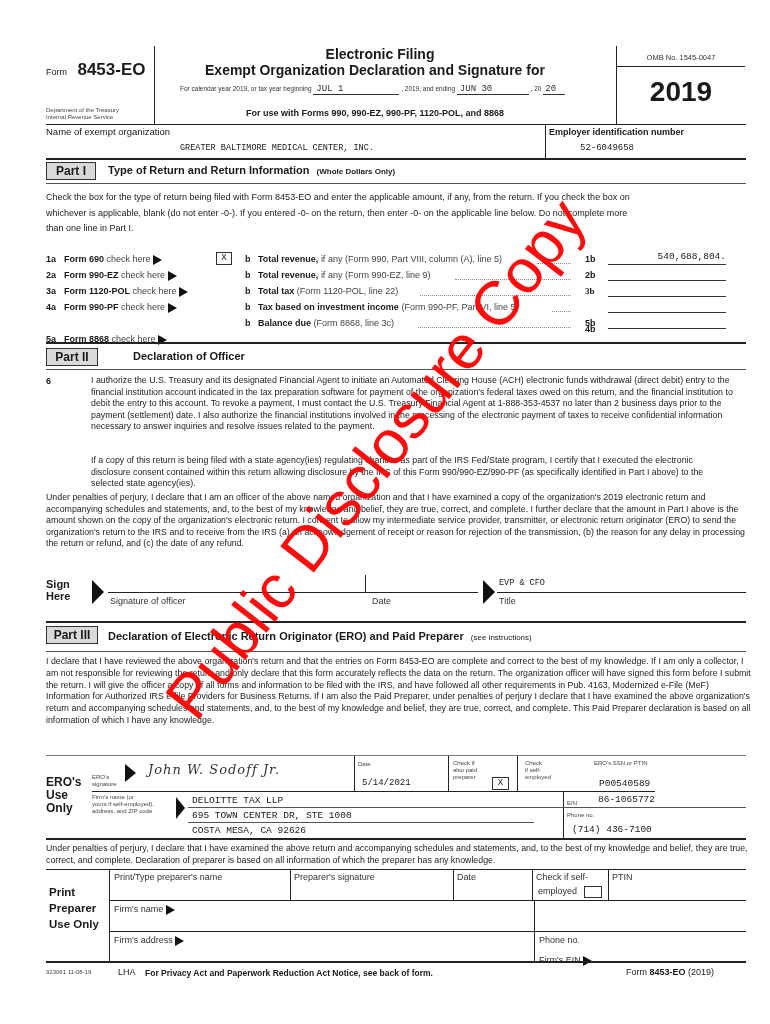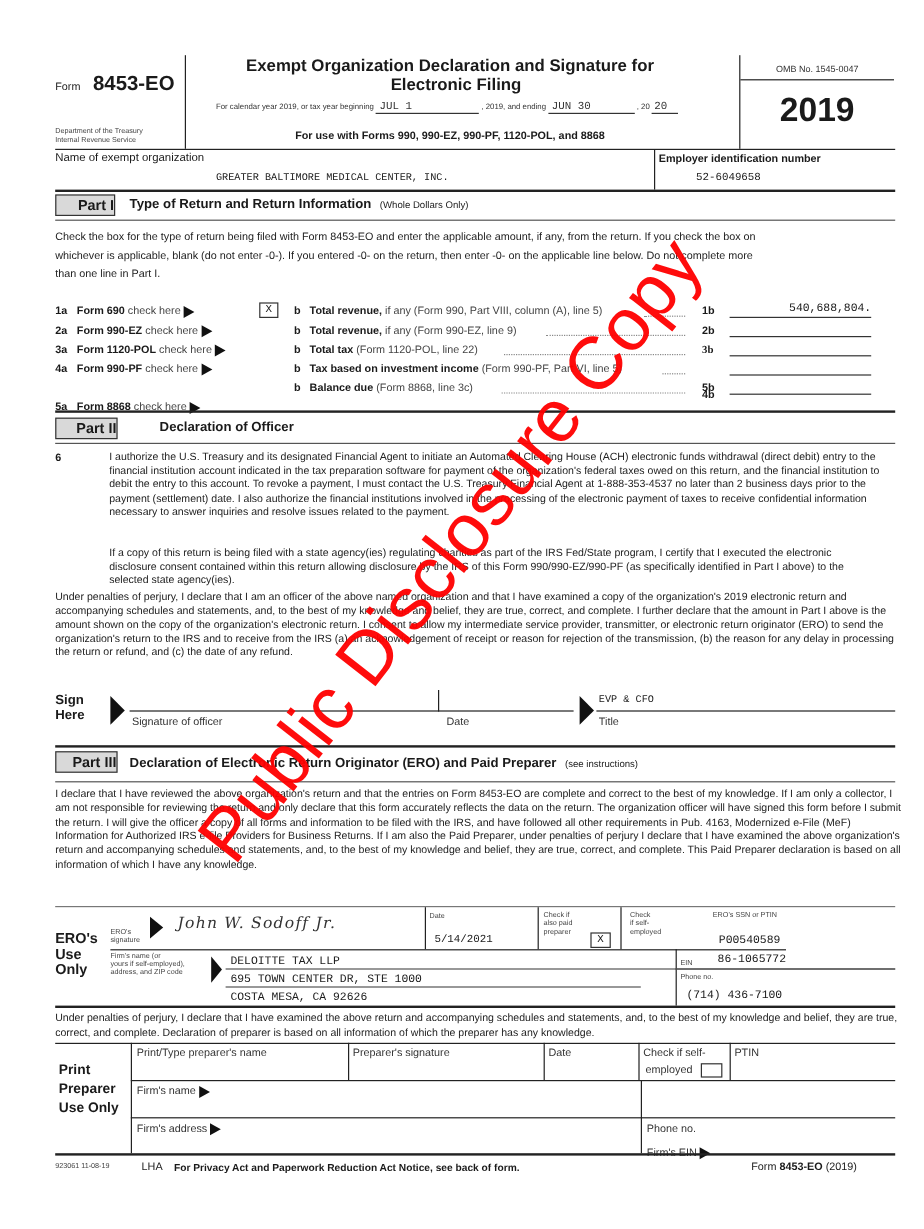--- a/index.html
+++ b/index.html
@@ -5,43 +5,43 @@
   * { box-sizing: border-box; margin: 0; padding: 0; }
   html, body { width: 770px; height: 1024px; background: #ffffff; overflow: hidden; }
   body { position: relative; font-family: "Liberation Sans", sans-serif; color: #1a1a1a; }
   .abs { position: absolute; }
   .mono { font-family: "Liberation Mono", monospace; }
   .hline { position: absolute; background: #222; }
   .vline { position: absolute; background: #222; }
   .bold { font-weight: bold; }
   .tiny { font-size: 6px; }
   .txt9 { font-size: 9px; }
-  .partbox { position: absolute; background: #d9d9d9; border: 1px solid #333; font-weight: bold; font-size: 12px; text-align: right; line-height: 16px; height: 18px; }
+  .partbox { position: absolute; background: #d9d9d9; border: 1px solid #333; font-weight: bold; font-size: 12px; text-align: center; line-height: 16px; height: 18px; }
   .para { position: absolute; font-size: 9.2px; line-height: 12px; color: #222; }
   .dots { position: absolute; border-bottom: 1px dotted #888; height: 0; }
   .arrow { display: inline-block; width: 0; height: 0; border-top: 5px solid transparent; border-bottom: 5px solid transparent; border-left: 9px solid #111; vertical-align: middle; }
   .bigarrow { position: absolute; width: 0; height: 0; border-top: 12px solid transparent; border-bottom: 12px solid transparent; border-left: 12px solid #111; }
   .chk { position: absolute; border: 1px solid #333; font-family: "Liberation Mono", monospace; font-size: 9px; text-align: center; line-height: 11px; height: 13px; width: 16px; }
   .watermark { position: absolute; left: 60px; top: 430px; width: 620px; text-align: center; color: #ff0000; font-size: 62px; font-family: "Liberation Sans", sans-serif; transform: rotate(-52deg); transform-origin: center; white-space: nowrap; opacity: 0.95; pointer-events: none; }
 </style>
 </head>
 <body>
 
 <div class="abs" style="left:46px;top:60px;">
   <span class="txt9" style="font-size:9px;">Form</span>
   <span class="bold" style="font-size:17px;margin-left:6px;">8453-EO</span>
 </div>
 <div class="abs tiny" style="left:46px;top:107px;line-height:7px;color:#444;">
   <div>Department of the Treasury</div>
   <div>Internal Revenue Service</div>
 </div>
 <div class="vline" style="left:154px;top:46px;width:1px;height:78px;"></div>
 <div class="abs bold" style="left:160px;top:46px;width:430px;text-align:center;font-size:14px;line-height:16px;">
+  <div style="padding-left:10px;">Electronic Filing</div>
   <div>Exempt Organization Declaration and Signature for</div>
-  <div style="padding-left:10px;">Electronic Filing</div>
 </div>
 <div class="abs" style="left:180px;top:84px;width:410px;font-size:6.5px;color:#333;">
   <span>For calendar year 2019, or tax year beginning</span>
   <span class="mono" style="display:inline-block;width:86px;border-bottom:1px solid #333;font-size:9px;padding-left:3px;">JUL 1</span>
   <span>, 2019, and ending</span>
   <span class="mono" style="display:inline-block;width:72px;border-bottom:1px solid #333;font-size:9px;padding-left:3px;">JUN 30</span>
   <span>, 20</span>
   <span class="mono" style="display:inline-block;width:22px;border-bottom:1px solid #333;font-size:9px;padding-left:2px;">20</span>
 </div>
 <div class="abs bold" style="left:160px;top:108px;width:430px;text-align:center;font-size:9px;">For use with Forms 990, 990-EZ, 990-PF, 1120-POL, and 8868</div>
@@ -54,21 +54,21 @@
 <div class="abs" style="left:46px;top:126px;font-size:9.5px;">Name of exempt organization</div>
 <div class="abs mono" style="left:180px;top:143px;font-size:8.5px;">GREATER BALTIMORE MEDICAL CENTER, INC.</div>
 <div class="vline" style="left:545px;top:125px;width:1px;height:33px;"></div>
 <div class="abs bold" style="left:549px;top:127px;font-size:9px;">Employer identification number</div>
 <div class="abs mono" style="left:580px;top:143px;font-size:9px;">52-6049658</div>
 <div class="hline" style="left:46px;top:158px;width:700px;height:2px;"></div>
 
 <div class="partbox" style="left:46px;top:162px;width:50px;">Part I</div>
 <div class="abs bold" style="left:108px;top:164px;font-size:11px;">
   <span>Type of Return and Return Information</span>
-  <span style="font-weight:normal;font-size:8px;margin-left:4px;">(Whole Dollars Only)</span>
+  <span style="font-weight:bold;font-size:8px;margin-left:4px;">(Whole Dollars Only)</span>
 </div>
 <div class="hline" style="left:46px;top:183px;width:700px;height:1px;background:#555;"></div>
 
 <div class="para" style="left:46px;top:190px;width:705px;line-height:15.5px;font-size:9px;">
   <div>Check the box for the type of return being filed with Form 8453-EO and enter the applicable amount, if any, from the return. If you check the box on</div>
   <div>whichever is applicable, blank (do not enter -0-). If you entered -0- on the return, then enter -0- on the applicable line below. Do not complete more</div>
   <div>than one line in Part I.</div>
 </div>
 
 <div>

